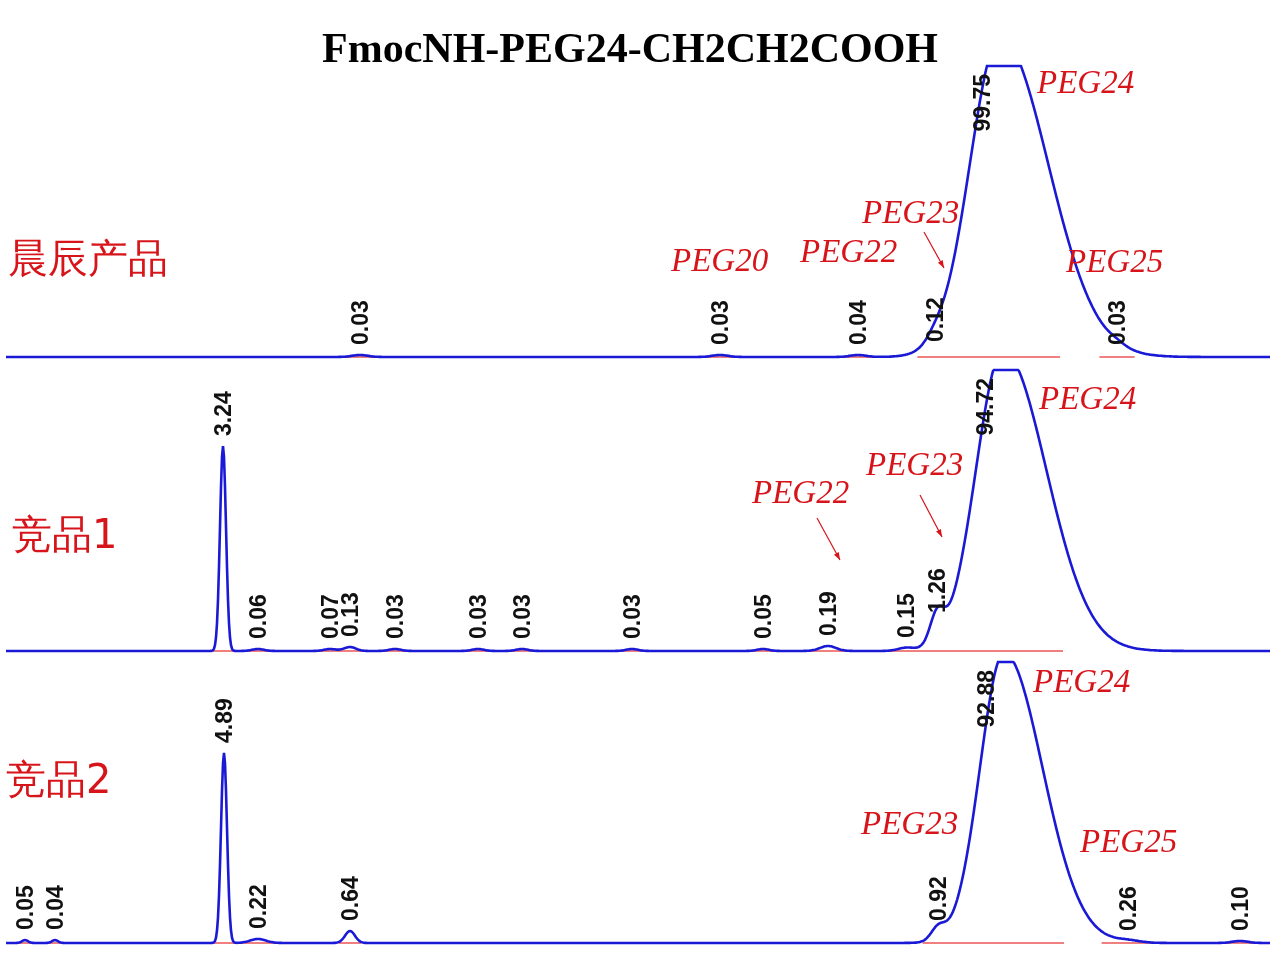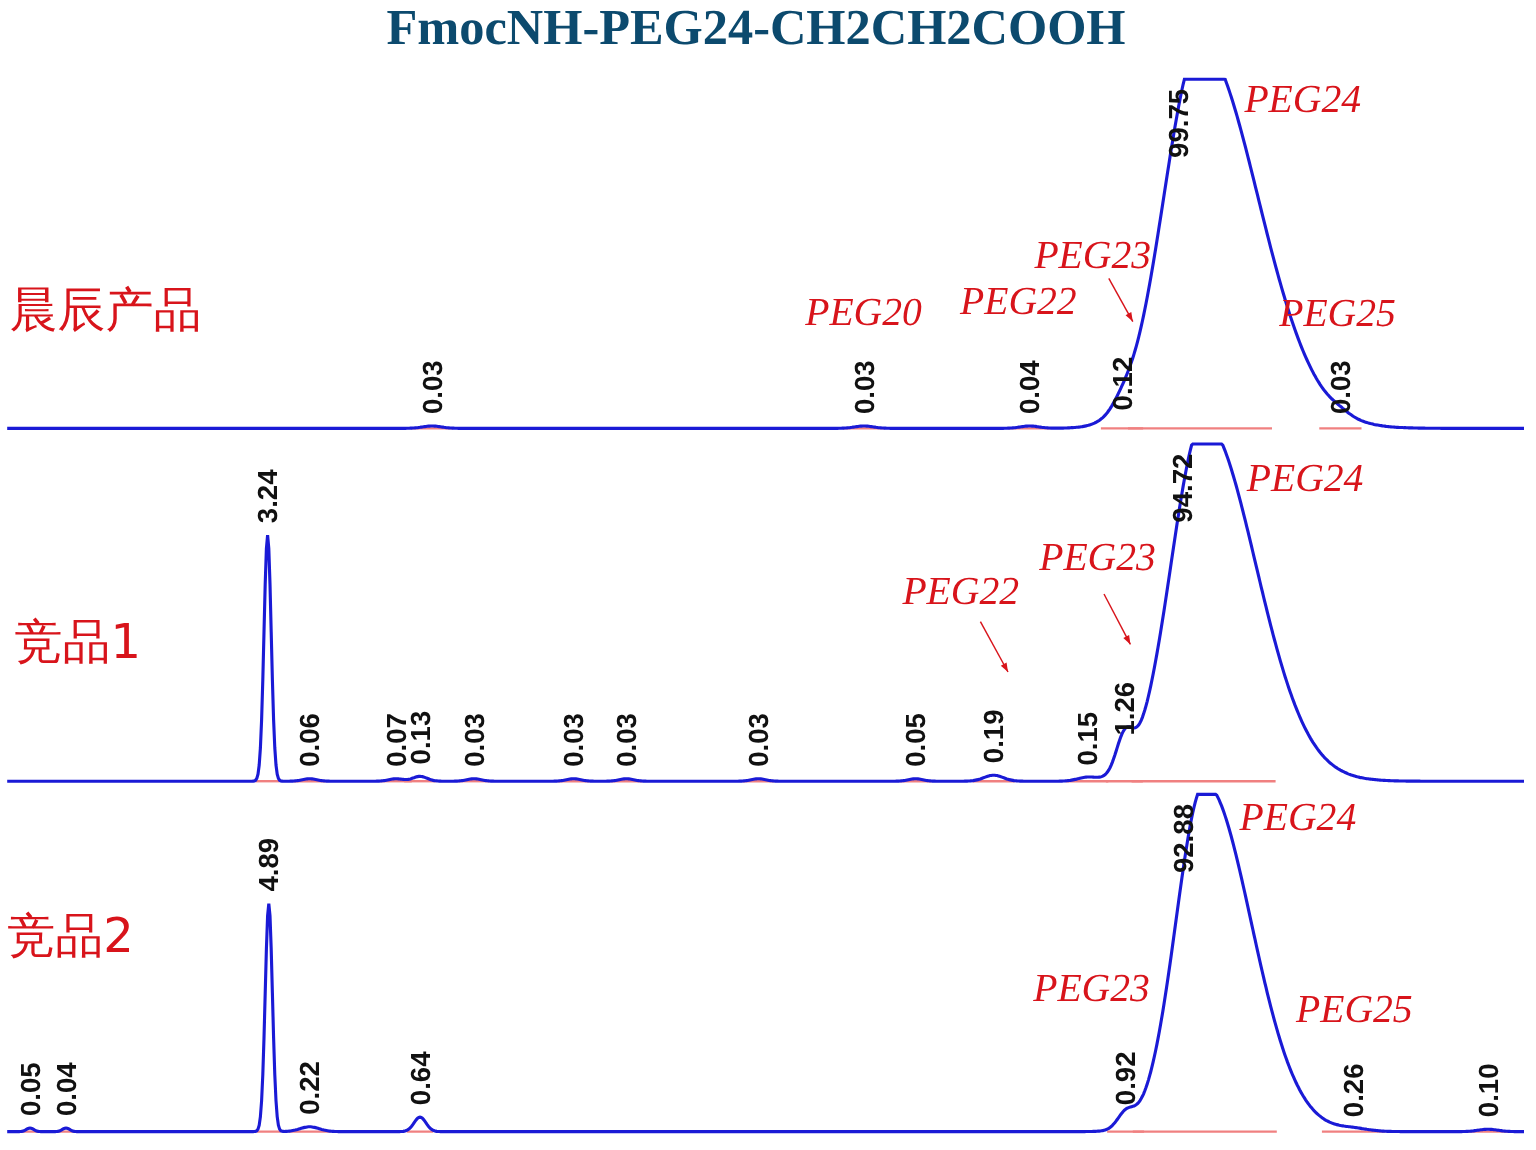--- a/index.html
+++ b/index.html
@@ -1,20 +1,20 @@
 <!DOCTYPE html>
 <html><head>
 <meta charset="utf-8">
 <style>
   html, body { margin: 0; padding: 0; background: #ffffff; }
   body { width: 1280px; height: 958px; position: relative; overflow: hidden;
          font-family: "Liberation Sans", sans-serif; }
-  #title { position: absolute; left: 0; top: 0; width: 1260px; text-align: center;
+  #title { position: absolute; left: 0; top: 24px; width: 1260px; text-align: center;
            font-family: "Liberation Serif", serif; font-weight: bold; font-size: 42px;
-           color: #0c4a6e; letter-spacing: 0px; }
+           color: #000000; letter-spacing: 0px; }
   svg#chart { position: absolute; left: 0; top: 0; }
   .panel-label { font-family: "DejaVu Sans", sans-serif; font-size: 40px; fill: #d8141b; }
   .peak-label { font-family: "Liberation Sans", sans-serif; font-weight: bold; font-size: 23px; fill: #111; }
   .peg-label { font-family: "Liberation Serif", serif; font-style: italic; font-size: 33px; fill: #d8141b; }
 </style>
 </head>
 <body>
 
 <div id="title">FmocNH-PEG24-CH2CH2COOH</div>
 

